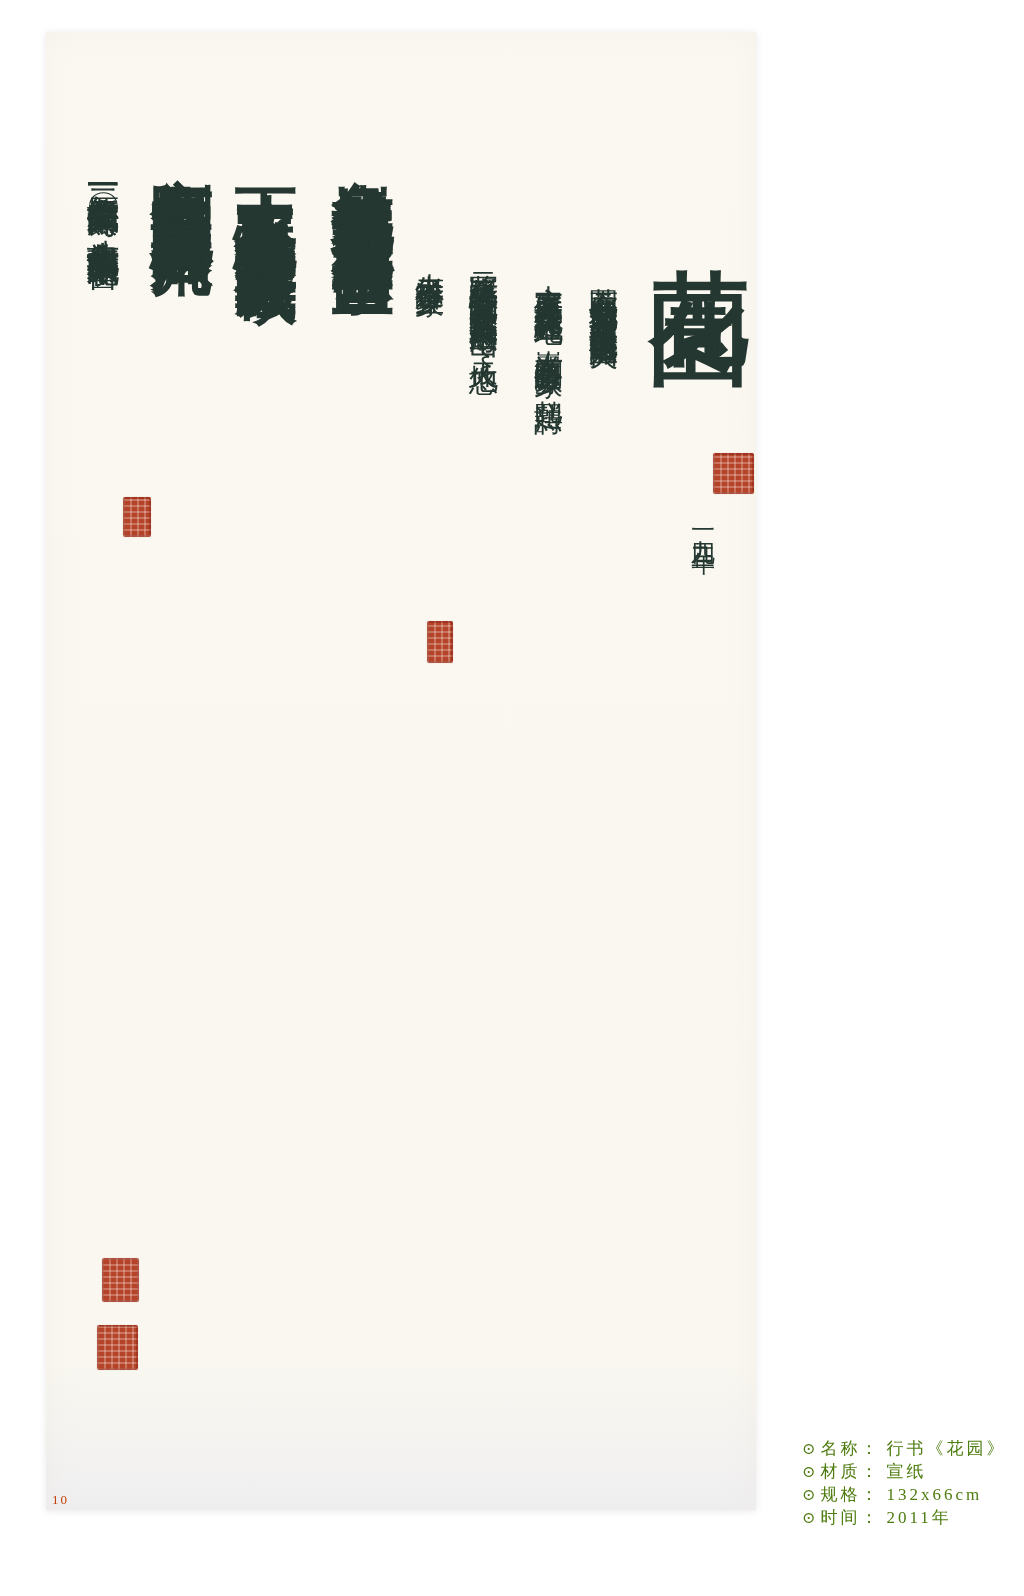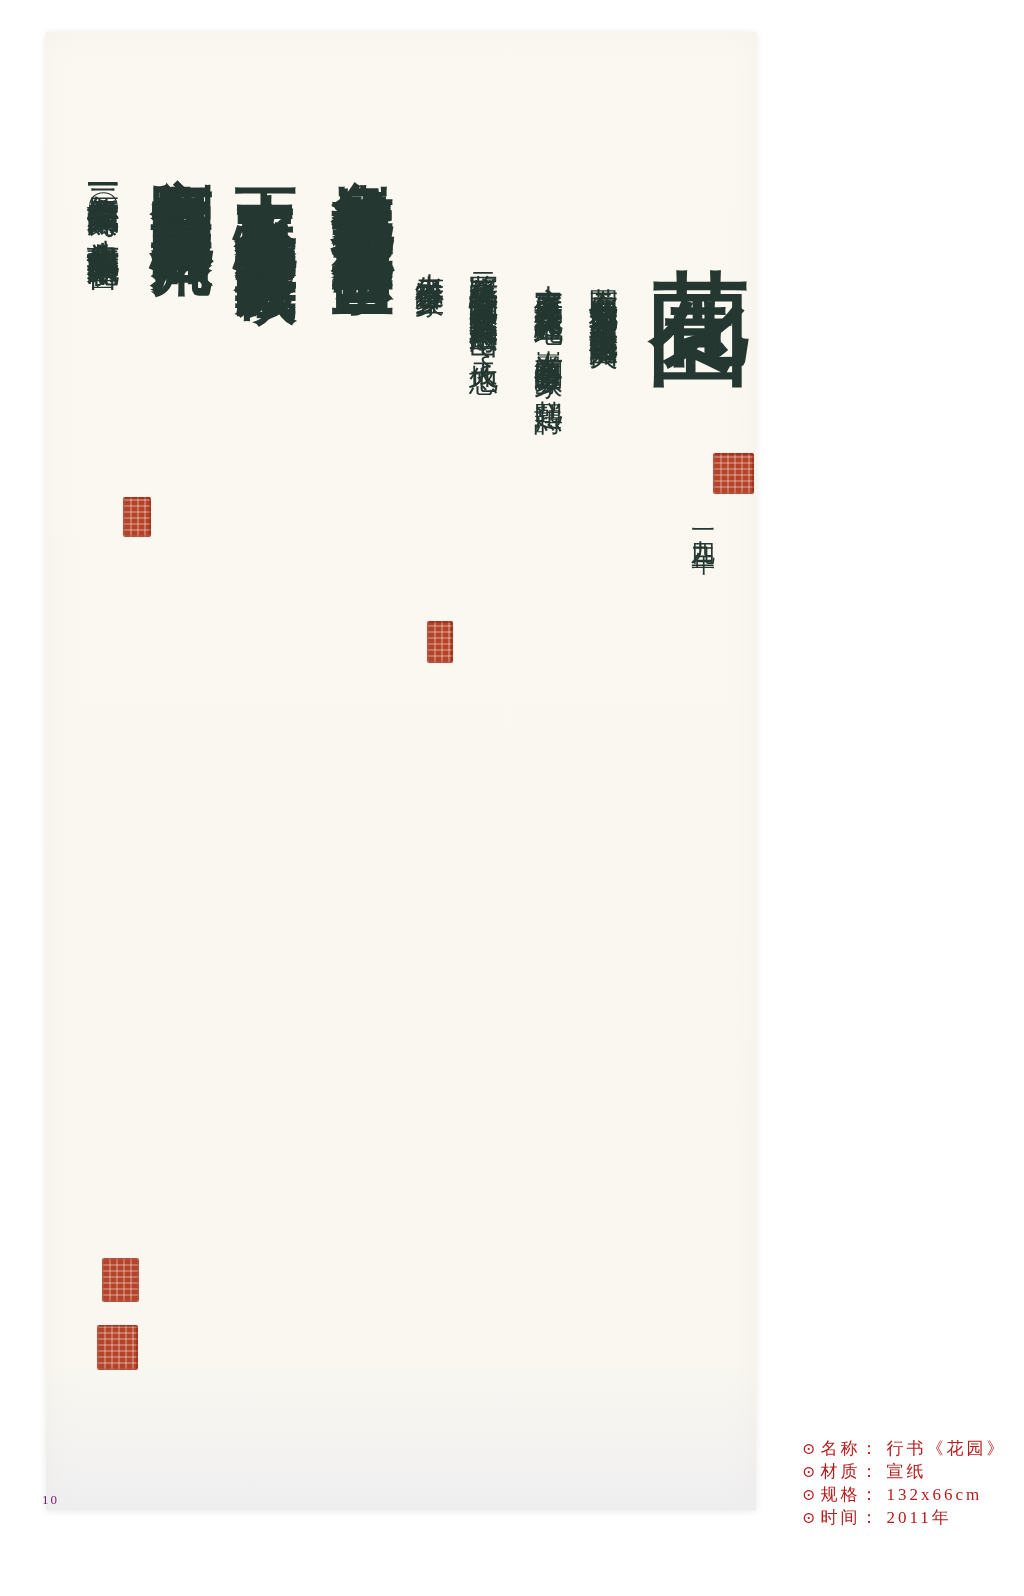--- a/index.html
+++ b/index.html
@@ -49,31 +49,31 @@
     box-shadow:inset 0 0 0 2px rgba(130,30,12,.38), 0 0 1px rgba(150,50,30,.4);
   }
   .s1{left:667px;top:421px;width:41px;height:41px;}
   .s2{left:381px;top:589px;width:26px;height:42px;}
   .s3{left:77px; top:465px;width:28px;height:40px;}
   .s4{left:56px; top:1226px;width:37px;height:44px;}
   .s5{left:51px; top:1293px;width:41px;height:45px;}
   
   .caption{
     position:absolute;left:802px;top:1437px;
-    color:#b91c1c;
+    color:#4d7c0f;
     font-family:"Liberation Serif","DejaVu Serif",serif;
     font-size:17px;
   }
   .cap-line{height:23px;line-height:23px;white-space:nowrap;letter-spacing:3px;}
   .bullet{margin-right:2px;font-size:16px;}
   .cap-sep{margin-right:6px;}
   
   .pagenum{
-    position:absolute;left:42px;top:1492px;
-    font-size:13px;color:#701a75;
+    position:absolute;left:52px;top:1492px;
+    font-size:13px;color:#c2410c;
     font-family:"Liberation Serif","DejaVu Serif",serif;
     letter-spacing:2px;
   }
 </style>
 </head>
 <body>
 
 <div class="page">
 
   <div class="paper">

